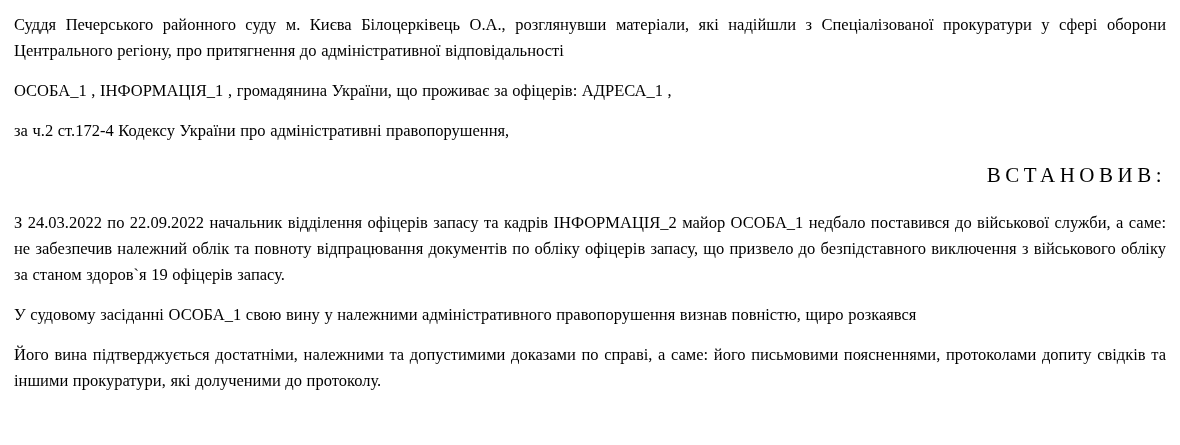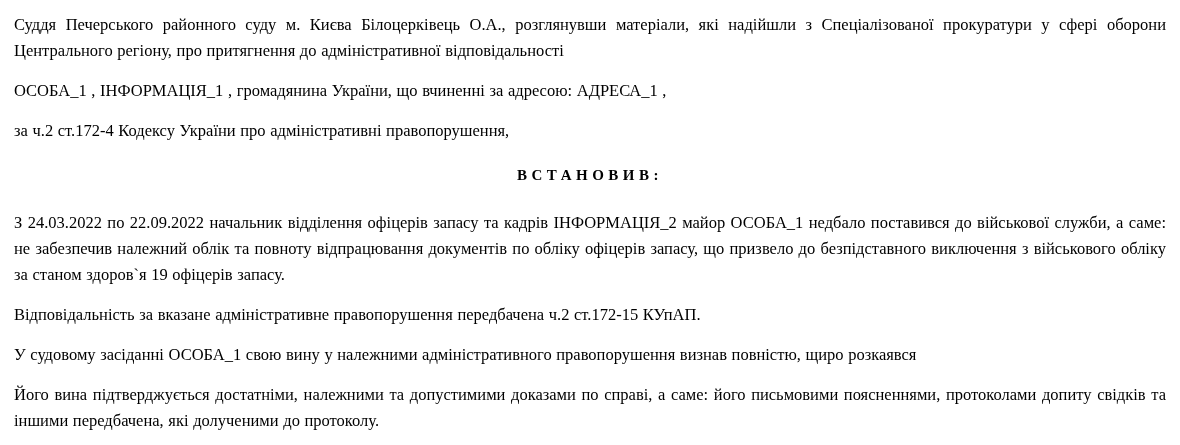--- a/index.html
+++ b/index.html
@@ -27,42 +27,41 @@
     margin: 0 0 14px 0;
     word-spacing: 0.5px;
   }
   .para:last-child {
     margin-bottom: 0;
   }
   .para-tight {
     margin-bottom: 13px;
   }
   .heading {
-    font-size: 15px;
+    font-size: 21px;
     line-height: 26px;
-    text-align: center;
-    font-weight: bold;
+    text-align: right;
+    font-weight: normal;
     letter-spacing: 4.5px;
     margin: 18px 0 22px 0;
   }
 </style>
 </head>
 <body>
 
 <div class="page">
 
   <p class="para">Суддя Печерського районного суду м. Києва Білоцерківець О.А., розглянувши матеріали, які надійшли з Спеціалізованої прокуратури у сфері оборони Центрального регіону, про притягнення до адміністративної відповідальності</p>
 
-  <p class="para">ОСОБА_1 , ІНФОРМАЦІЯ_1 , громадянина України, що вчиненні за адресою: АДРЕСА_1 ,</p>
+  <p class="para">ОСОБА_1 , ІНФОРМАЦІЯ_1 , громадянина України, що проживає за офіцерів: АДРЕСА_1 ,</p>
 
   <p class="para para-tight">за ч.2 ст.172-4 Кодексу України про адміністративні правопорушення,</p>
 
   <p class="heading">ВСТАНОВИВ:</p>
 
   <p class="para">З 24.03.2022 по 22.09.2022 начальник відділення офіцерів запасу та кадрів ІНФОРМАЦІЯ_2 майор ОСОБА_1 недбало поставився до військової служби, а саме: не забезпечив належний облік та повноту відпрацювання документів по обліку офіцерів запасу, що призвело до безпідставного виключення з військового обліку за станом здоров`я 19 офіцерів запасу.</p>
 
-  <p class="para">Відповідальність за вказане адміністративне правопорушення передбачена ч.2 ст.172-15 КУпАП.</p>
 
   <p class="para">У судовому засіданні ОСОБА_1 свою вину у належними адміністративного правопорушення визнав повністю, щиро розкаявся</p>
 
-  <p class="para">Його вина підтверджується достатніми, належними та допустимими доказами по справі, а саме: його письмовими поясненнями, протоколами допиту свідків та іншими передбачена, які долученими до протоколу.</p>
+  <p class="para">Його вина підтверджується достатніми, належними та допустимими доказами по справі, а саме: його письмовими поясненнями, протоколами допиту свідків та іншими прокуратури, які долученими до протоколу.</p>
 
 </div>
 
 </body></html>

